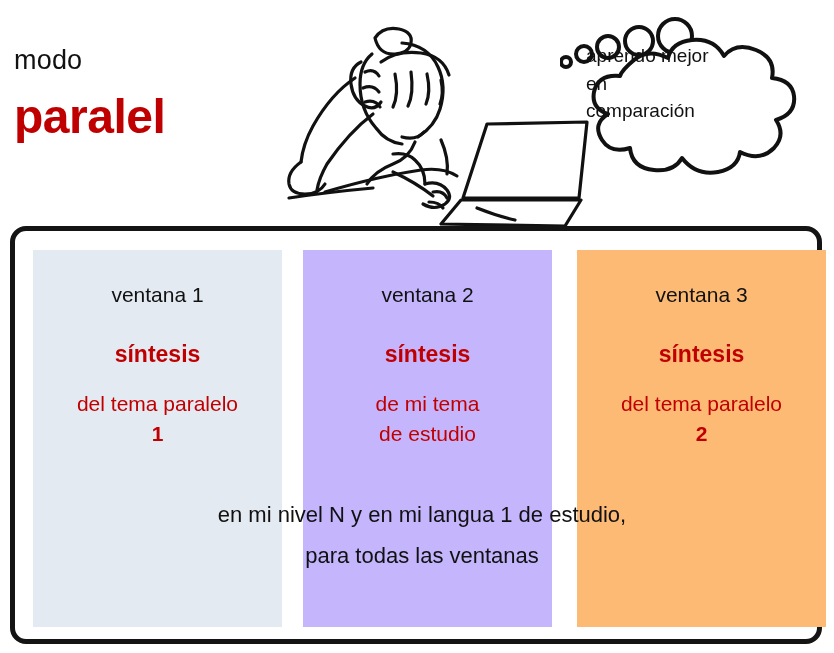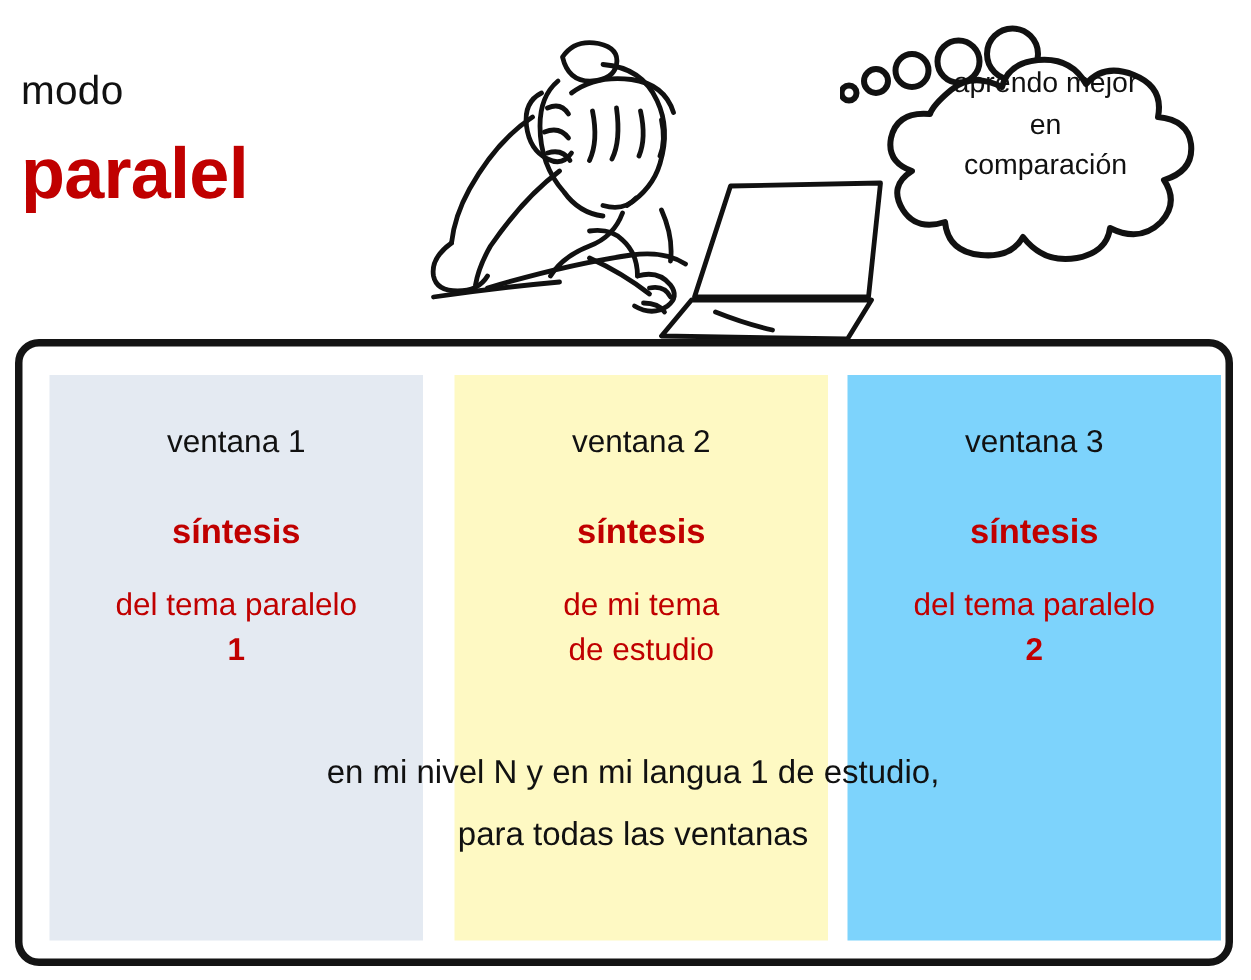--- a/index.html
+++ b/index.html
@@ -59,21 +59,21 @@
     left: 560px;
     top: 6px;
     width: 274px;
     height: 170px;
   }
   #thought-bubble-text {
     position: absolute;
     left: 586px;
     top: 42px;
     width: 222px;
-    text-align: center;
+    text-align: left;
     font-size: 19px;
     line-height: 1.45;
     color: #111111;
   }
 
   
   #panel {
     position: absolute;
     left: 10px;
     top: 226px;
@@ -85,22 +85,22 @@
     background: #ffffff;
   }
 
   .column {
     position: absolute;
     top: 19px;
     width: 249px;
     height: 377px;
   }
   #column-1 { left: 18px;  background: #E4EAF2; }
-  #column-2 { left: 288px; background: #fef9c3; }
-  #column-3 { left: 550px; background: #7dd3fc; }
+  #column-2 { left: 288px; background: #c4b5fd; }
+  #column-3 { left: 562px; background: #fdba74; }
 
   .column-window-label {
     position: absolute;
     top: 33px;
     left: 0;
     width: 100%;
     text-align: center;
     font-size: 21px;
     color: #111111;
   }

